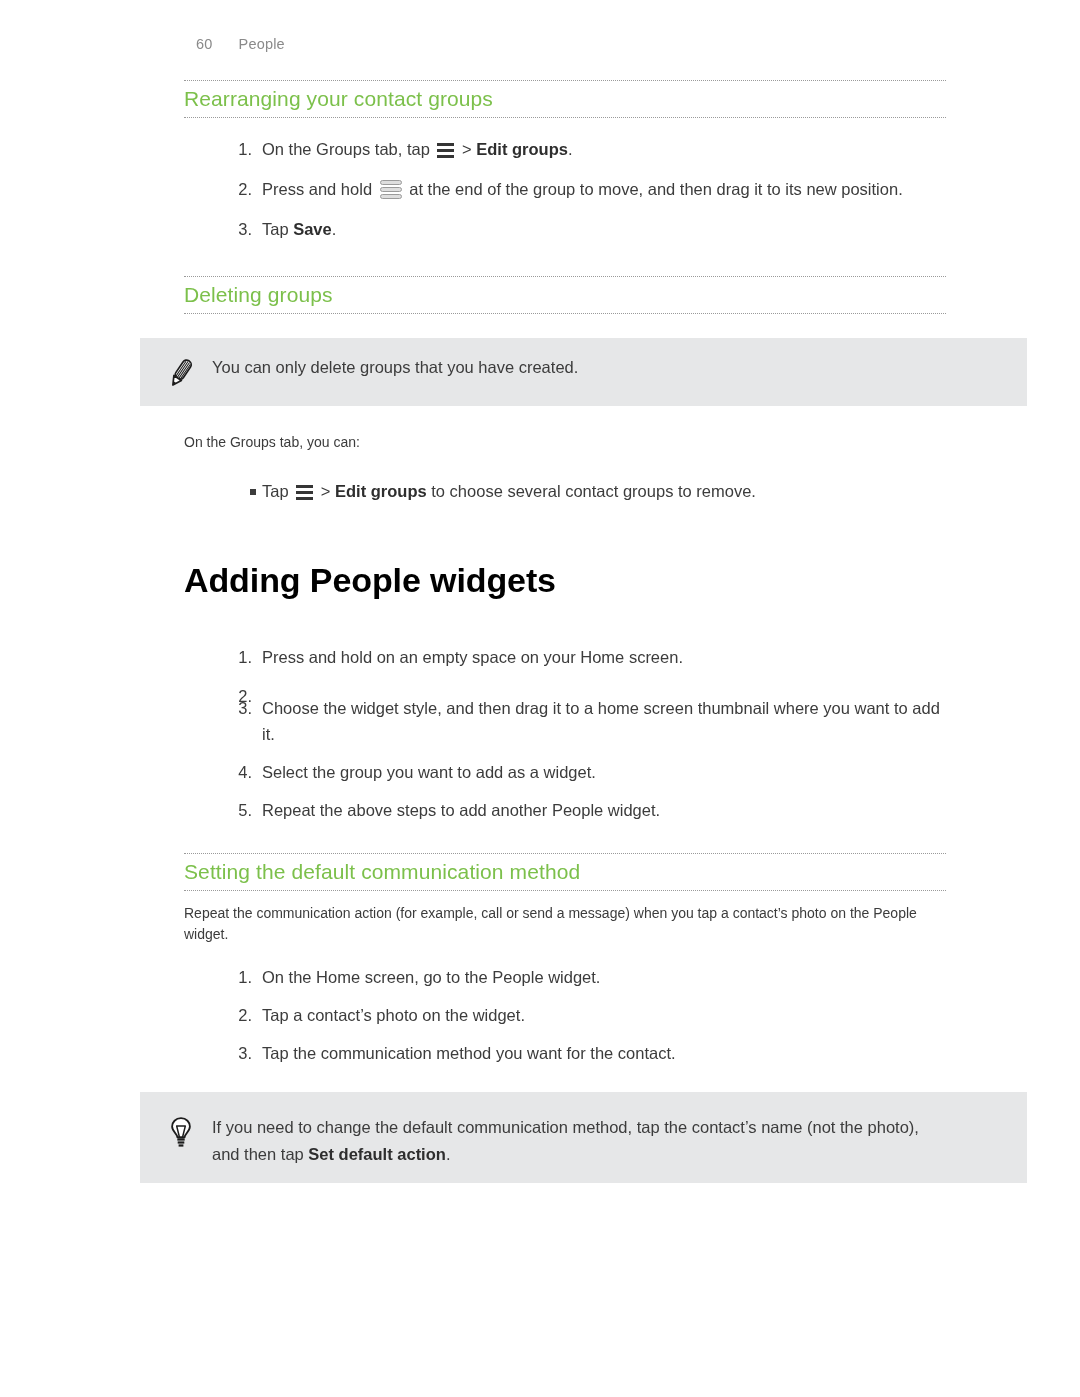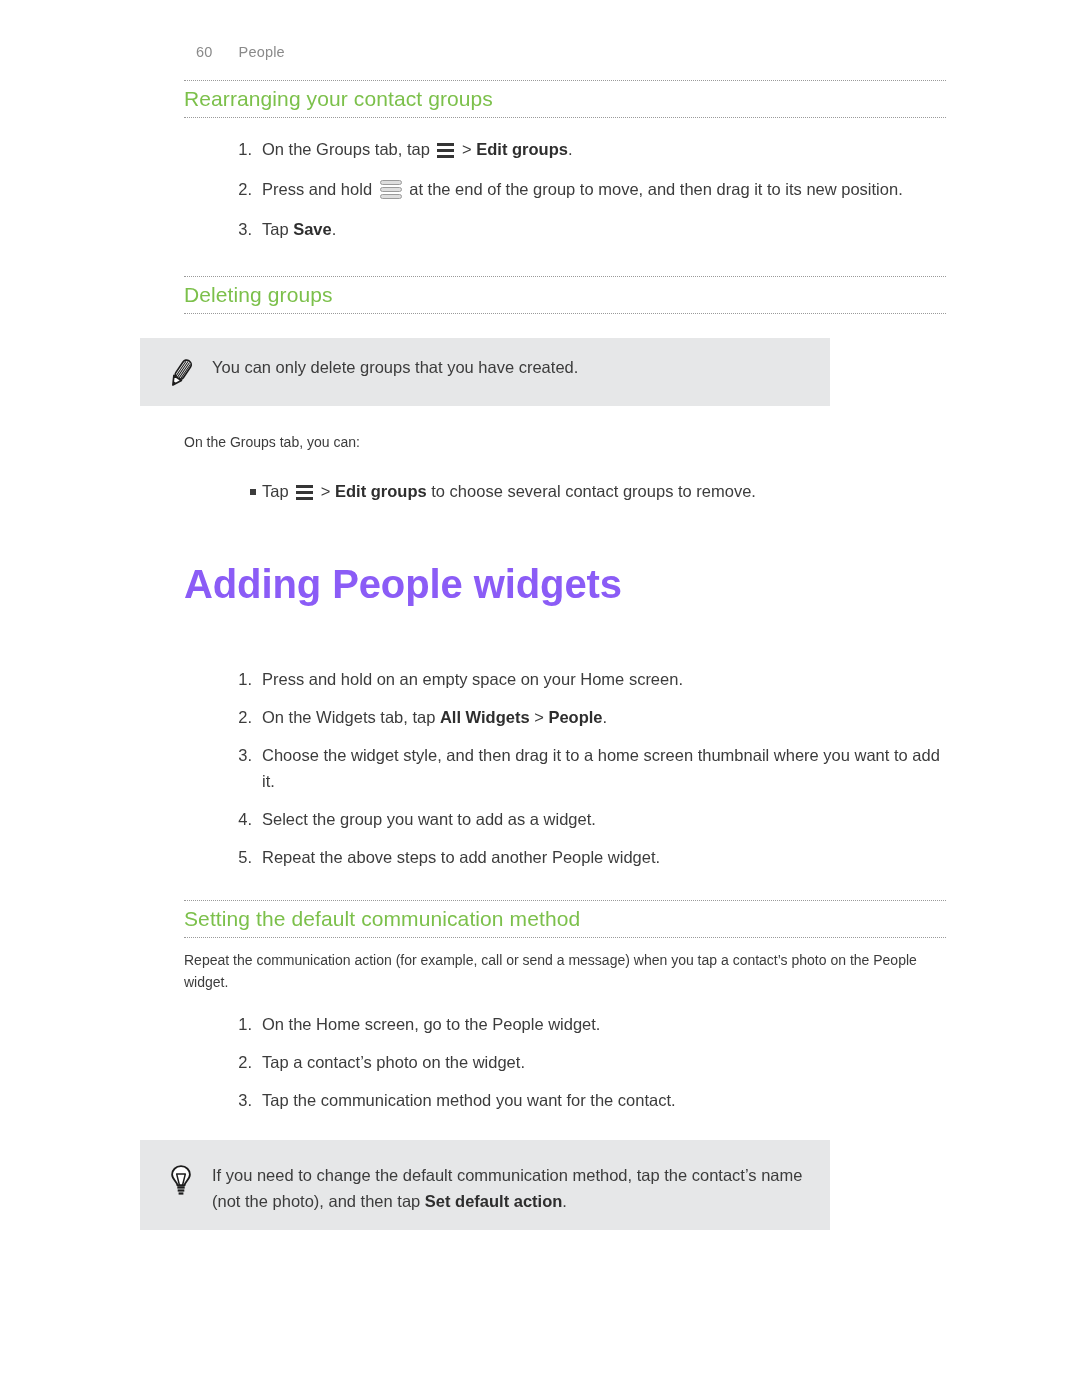--- a/index.html
+++ b/index.html
@@ -19,21 +19,21 @@
     position: relative;
     width: 1080px;
     height: 1397px;
     box-sizing: border-box;
   }
 
   
   .running-head {
     position: absolute;
     left: 196px;
-    top: 44px;
+    top: 36px;
     font-size: 14.5px;
     color: #8a8a8a;
     letter-spacing: 0.2px;
     white-space: nowrap;
   }
   .running-head .pg-num { margin-right: 26px; }
 
   
   .content {
     position: absolute;
@@ -51,23 +51,23 @@
     padding: 5px 0 4px 0;
     color: #7cc04b;
     font-size: 21px;
     font-weight: 400;
     letter-spacing: 0.1px;
     line-height: 1.28;
   }
 
   
   .chapter-head {
-    margin: 0 0 18px 44px;
-    color: #8b5cf6;
-    font-size: 40px;
+    margin: 0 0 4px 44px;
+    color: #000000;
+    font-size: 34px;
     font-weight: bold;
     letter-spacing: -0.1px;
     line-height: 1.2;
   }
 
   
   .para {
     margin: 0 0 0 44px;
     width: 768px;
     font-size: 14px;
@@ -124,21 +124,21 @@
   .spacer-26 { height: 26px; }
   .spacer-30 { height: 30px; }
   .spacer-34 { height: 34px; }
   .spacer-40 { height: 40px; }
 
   b, strong { font-weight: bold; color: #2e2e2e; }
 
   
   .callout {
     background: #e6e7e8;
-    width: 690px;
+    width: 887px;
     box-sizing: border-box;
     padding: 16px 20px 16px 18px;
     display: flex;
     align-items: flex-start;
   }
   .callout .cal-icon {
     flex: 0 0 46px;
     width: 46px;
     display: flex;
     justify-content: center;
@@ -268,21 +268,20 @@
     <div class="spacer-18"></div>
 
     <ol class="steps">
       <li>
         <span class="num">1.</span>
         <span>Press and hold on an empty space on your Home screen.</span>
       </li>
       <div class="spacer-12"></div>
       <li>
         <span class="num">2.</span>
-        <span>On the Widgets tab, tap <b>All Widgets</b> &gt; <b>People</b>.</span>
       </li>
       <div class="spacer-12"></div>
       <li>
         <span class="num">3.</span>
         <span>Choose the widget style, and then drag it to a home screen thumbnail where you want to add it.</span>
       </li>
       <div class="spacer-12"></div>
       <li>
         <span class="num">4.</span>
         <span>Select the group you want to add as a widget.</span>

